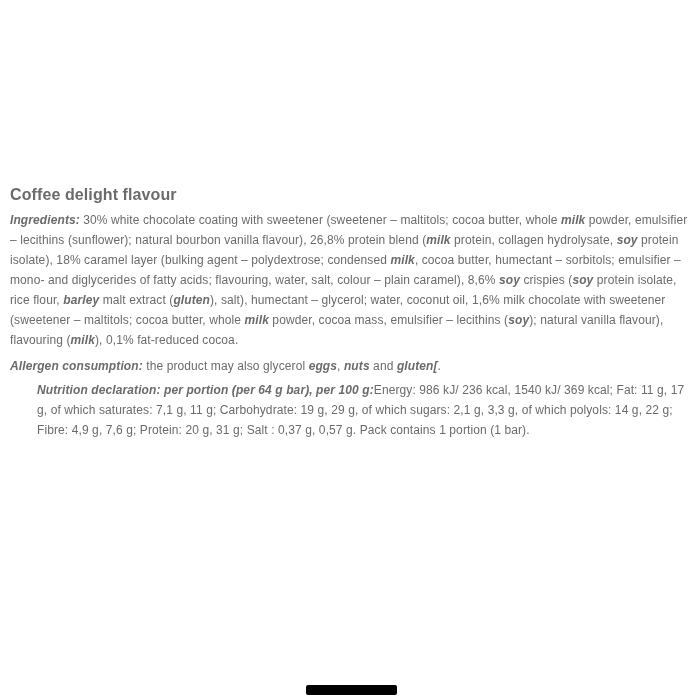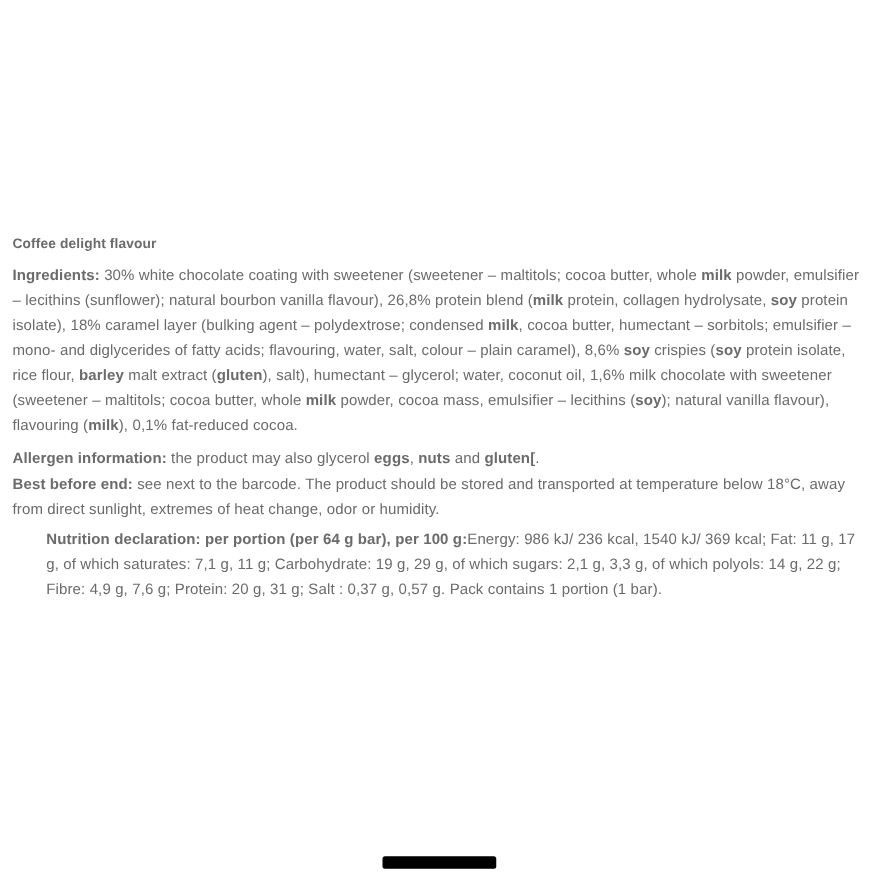--- a/index.html
+++ b/index.html
@@ -18,29 +18,29 @@
   .content {
     position: absolute;
     left: 10px;
     top: 185px;
     width: 683px;
     font-size: 12px;
     line-height: 20px;
     letter-spacing: 0.1px;
   }
   .title {
-    font-size: 11px;
+    font-size: 16px;
     font-weight: bold;
     margin: 0;
     line-height: 20px;
   }
   p {
     margin: 0;
   }
-  p b { font-weight: bold; }
+  p b { font-weight: bold; font-style: italic; }
   .para-ingredients { margin-top: 5px; }
   .para-allergen    { margin-top: 6px; }
   .para-warning     { margin-top: 19px; }
   .para-bestbefore  { margin-top: 1px; }
   .para-nutrition   { margin-top: 4px; margin-left: 27px; }
   .bottom-bar {
     position: absolute;
     left: 306px;
     top: 685px;
     width: 91px;
@@ -50,21 +50,20 @@
   }
 </style>
 </head>
 <body>
 
 <div class="content">
   <h1 class="title">Coffee delight flavour</h1>
 
   <p class="para-ingredients"><b>Ingredients:</b><span> 30% white chocolate coating with sweetener (sweetener – maltitols; cocoa butter, whole </span><b>milk</b><span> powder, emulsifier – lecithins (sunflower); natural bourbon vanilla flavour), 26,8% protein blend (</span><b>milk</b><span> protein, collagen hydrolysate, </span><b>soy</b><span> protein isolate), 18% caramel layer (bulking agent – polydextrose; condensed </span><b>milk</b><span>, cocoa butter, humectant – sorbitols; emulsifier – mono- and diglycerides of fatty acids; flavouring, water, salt, colour – plain caramel), 8,6% </span><b>soy</b><span> crispies (</span><b>soy</b><span> protein isolate, rice flour, </span><b>barley</b><span> malt extract (</span><b>gluten</b><span>), salt), humectant – glycerol; water, coconut oil, 1,6% milk chocolate with sweetener (sweetener – maltitols; cocoa butter, whole </span><b>milk</b><span> powder, cocoa mass, emulsifier – lecithins (</span><b>soy</b><span>); natural vanilla flavour), flavouring (</span><b>milk</b><span>), 0,1% fat-reduced cocoa.</span></p>
 
-  <p class="para-allergen"><b>Allergen information:</b><span> the product may also glycerol </span><b>eggs</b><span>, </span><b>nuts</b><span> and </span><b>gluten[</b><span>.</span></p>
+  <p class="para-allergen"><b>Allergen consumption:</b><span> the product may also glycerol </span><b>eggs</b><span>, </span><b>nuts</b><span> and </span><b>gluten[</b><span>.</span></p>
 
 
-  <p class="para-bestbefore"><b>Best before end:</b><span> see next to the barcode. The product should be stored and transported at temperature below 18°C, away from direct sunlight, extremes of heat change, odor or humidity.</span></p>
 
   <p class="para-nutrition"><b>Nutrition declaration: per portion (per 64 g bar), per 100 g:</b><span>Energy: 986 kJ/ 236 kcal, 1540 kJ/ 369 kcal; Fat: 11 g, 17 g, of which saturates: 7,1 g, 11 g; Carbohydrate: 19 g, 29 g, of which sugars: 2,1 g, 3,3 g, of which  polyols: 14 g, 22 g; Fibre: 4,9 g, 7,6 g; Protein: 20 g, 31 g; Salt : 0,37 g, 0,57 g. Pack contains 1 portion (1 bar).</span></p>
 </div>
 
 <div class="bottom-bar"></div>
 
 </body></html>

